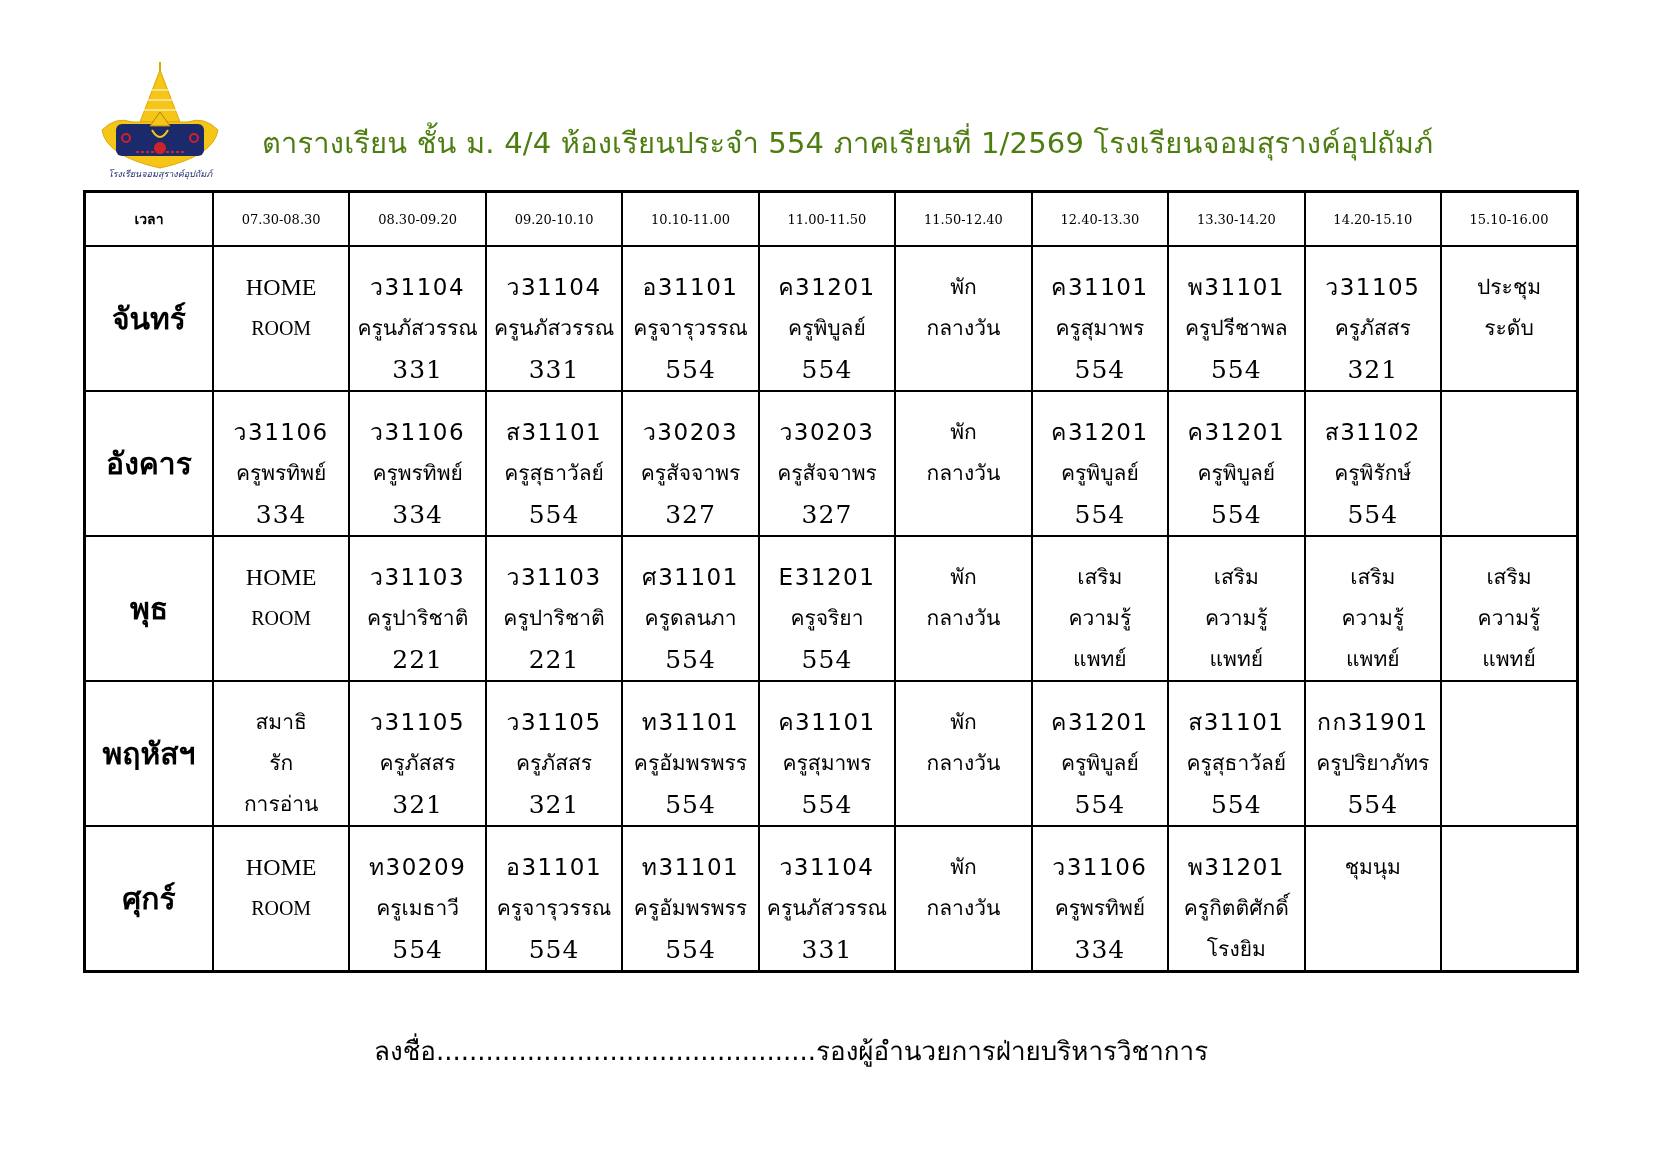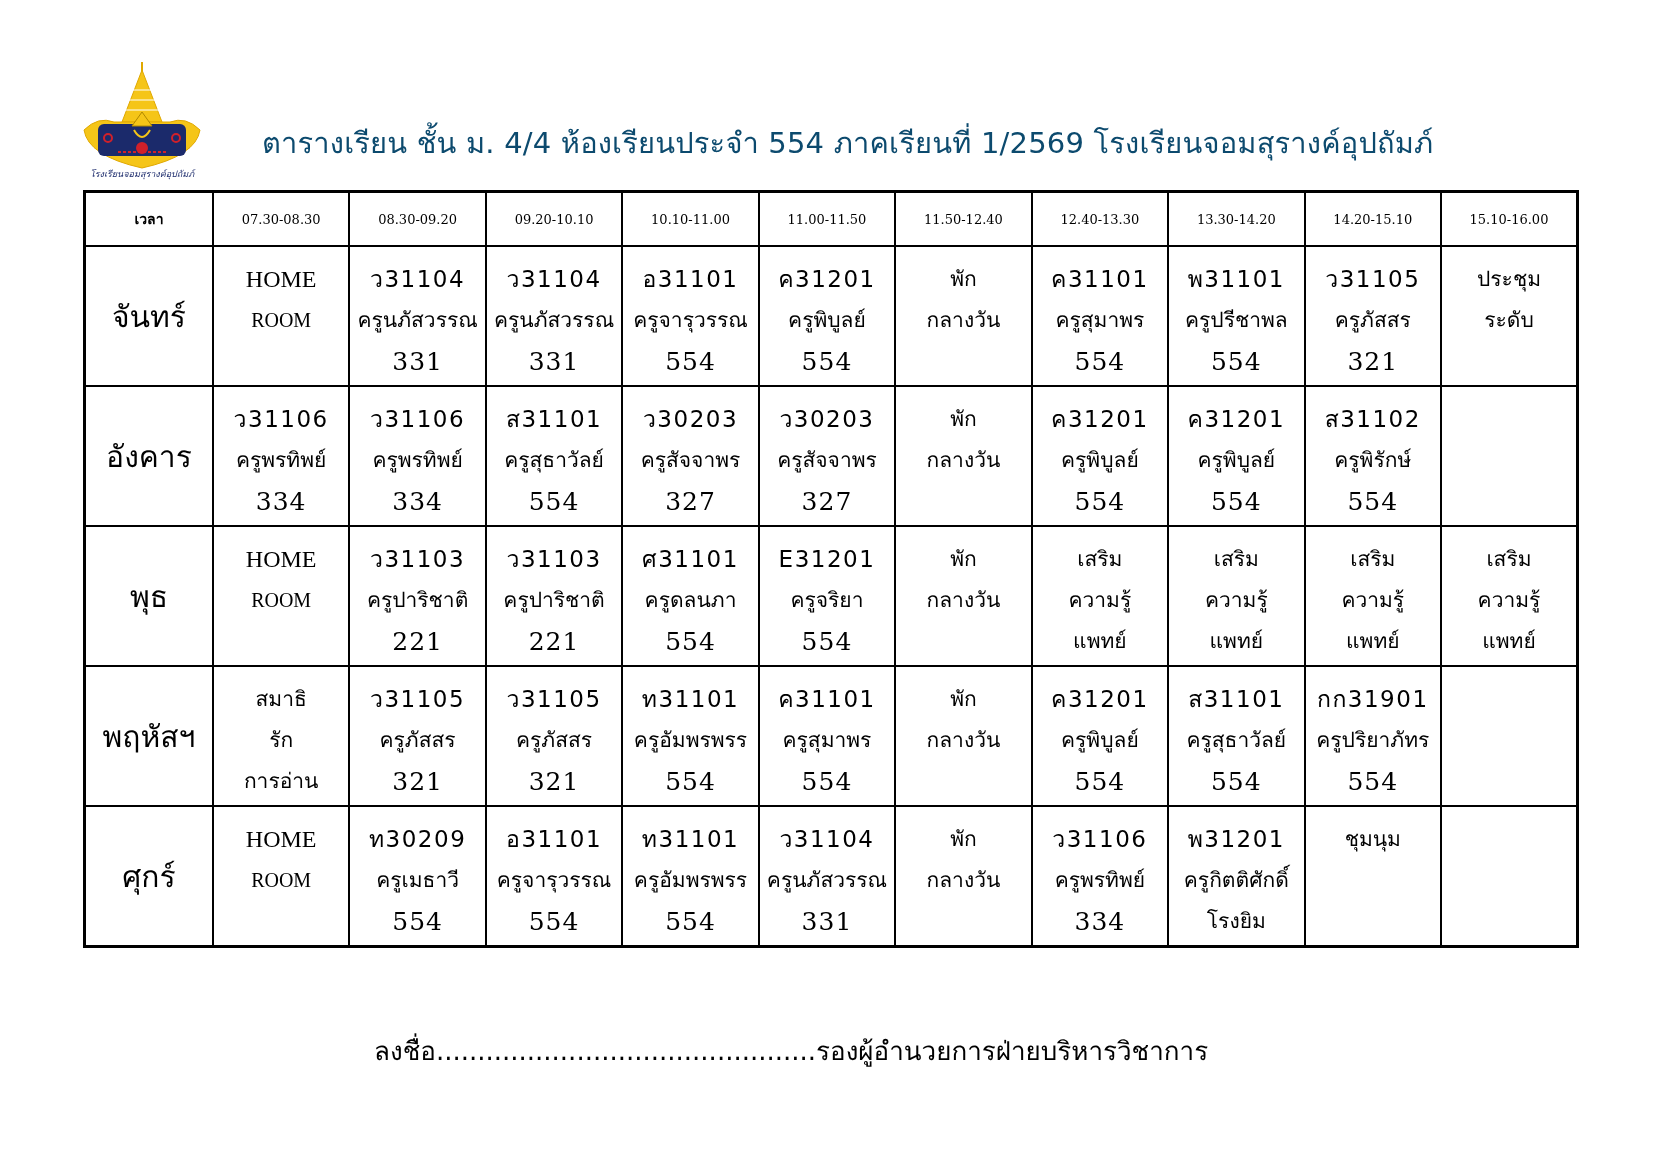--- a/index.html
+++ b/index.html
@@ -10,34 +10,34 @@
     body {
       width: 1654px;
       height: 1170px;
       position: relative;
       overflow: hidden;
       font-family: "DejaVu Serif", serif;
       color: #000;
     }
     .logo {
       position: absolute;
-      left: 78px;
+      left: 96px;
       top: 60px;
       width: 128px;
       height: 120px;
     }
     .title {
       position: absolute;
       left: 262px;
       top: 120px;
       font-family: "DejaVu Sans", sans-serif;
       font-size: 29px;
       letter-spacing: 0.2px;
       white-space: nowrap;
-      color: #0c4a6e;
+      color: #4d7c0f;
     }
     table.schedule {
       position: absolute;
       left: 83px;
       top: 190px;
       width: 1496px;
       border-collapse: collapse;
       table-layout: fixed;
       border: 3px solid #000;
     }
@@ -49,24 +49,24 @@
       font-family: "DejaVu Sans", sans-serif;
     }
     tr.hdr td { height: 52px; font-size: 18px; }
     tr.hdr td.label { font-size: 21px; font-weight: bold; }
     tr.time td { height: 52px; font-size: 13px; font-family: "DejaVu Serif", serif; }
     tr.time td.label { font-size: 14px; font-weight: bold; font-family: Liberation Serif, serif; }
     tr.day td { height: 138px; vertical-align: top; }
     tr.day td.label {
       vertical-align: middle;
       font-size: 30px;
-      font-weight: normal;
+      font-weight: bold;
     }
     .cell-lines {
-      padding-top: 12px;
+      padding-top: 20px;
       display: flex;
       flex-direction: column;
       align-items: center;
     }
     .cell-lines span {
       display: block;
       height: 41px;
       line-height: 41px;
       font-size: 21px;
       white-space: nowrap;

